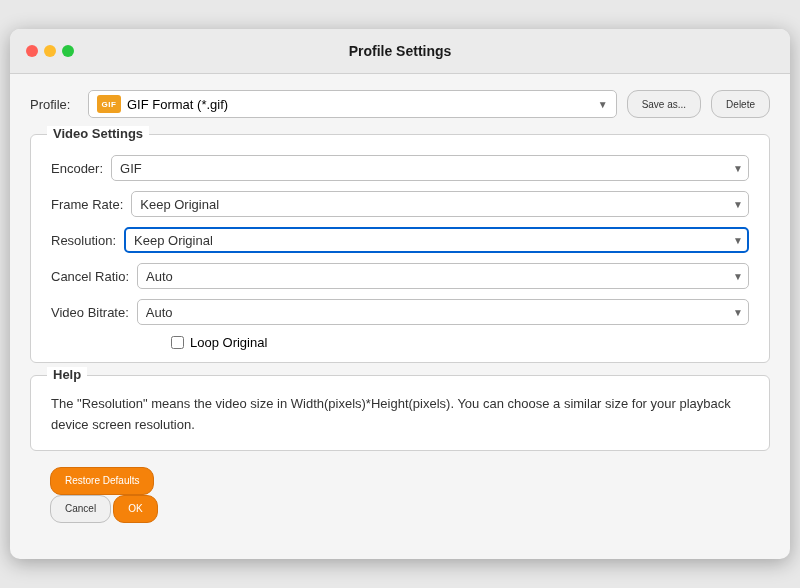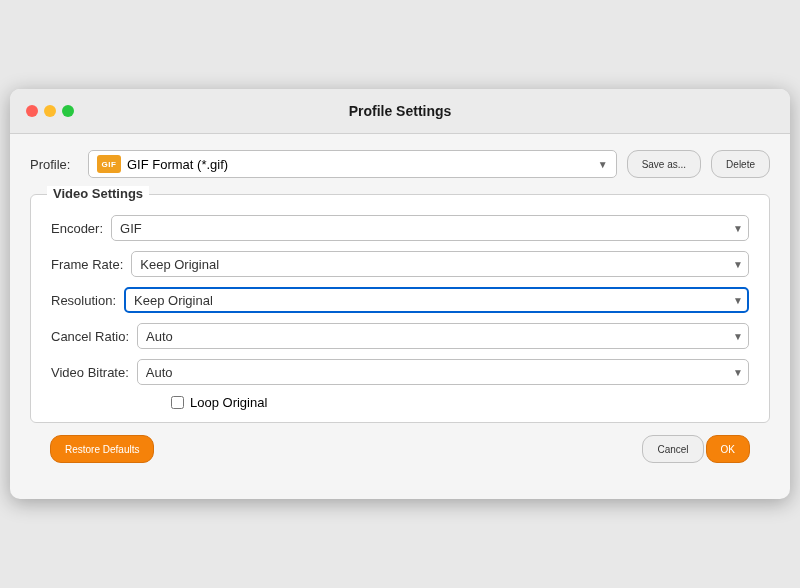--- a/index.html
+++ b/index.html
@@ -257,20 +257,21 @@
       color: #333;
       line-height: 1.6;
       padding: 18px 20px 0;
     }
 
     .bottom-bar {
       display: flex;
       justify-content: space-between;
       align-items: flex-start;
       padding: 0 20px 16px;
+      flex-direction: column;
     }
 
     .bottom-right {
       display: flex;
       gap: 2px;
     }
   </style>
 </head>
 <body>
 
@@ -356,20 +357,24 @@
           </div>
         </div>
 
         <div class="checkbox-row">
           <input type="checkbox" id="loop-anim" style="">
           <label for="loop-anim">Loop Original</label>
         </div>
       </div>
     </div>
 
+    <div class="help-section">
+      <span class="help-section-title">Help</span>
+      <p class="help-text">The "Resolution" means the video size in Width(pixels)*Height(pixels).  You can choose a similar size for your playback device screen resolution.</p>
+    </div>
 
     <div class="bottom-bar">
       <button class="btn btn-orange">Restore Defaults</button>
       <div class="bottom-right">
         <button class="btn">Cancel</button>
         <button class="btn btn-orange">OK</button>
       </div>
     </div>
 
   </div>

